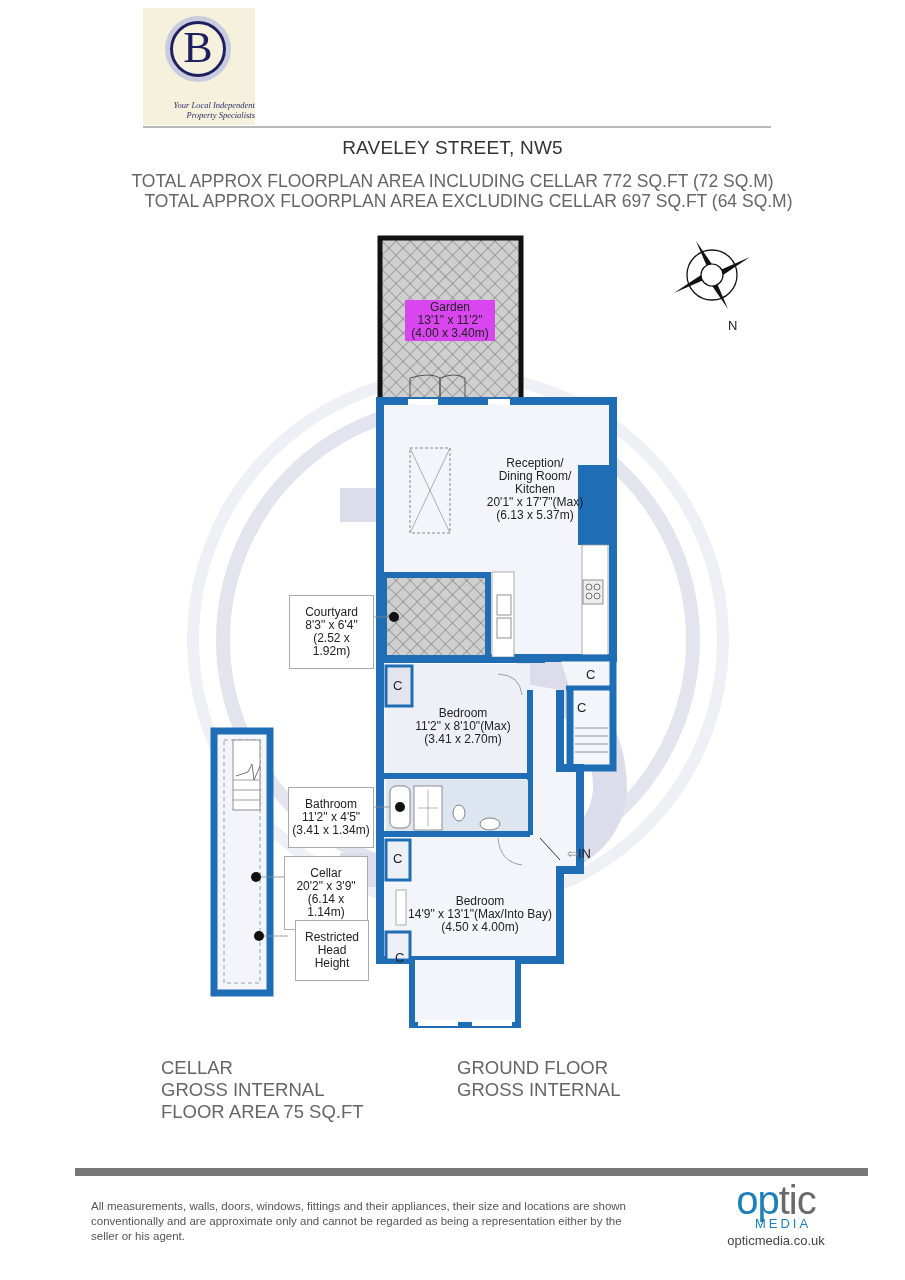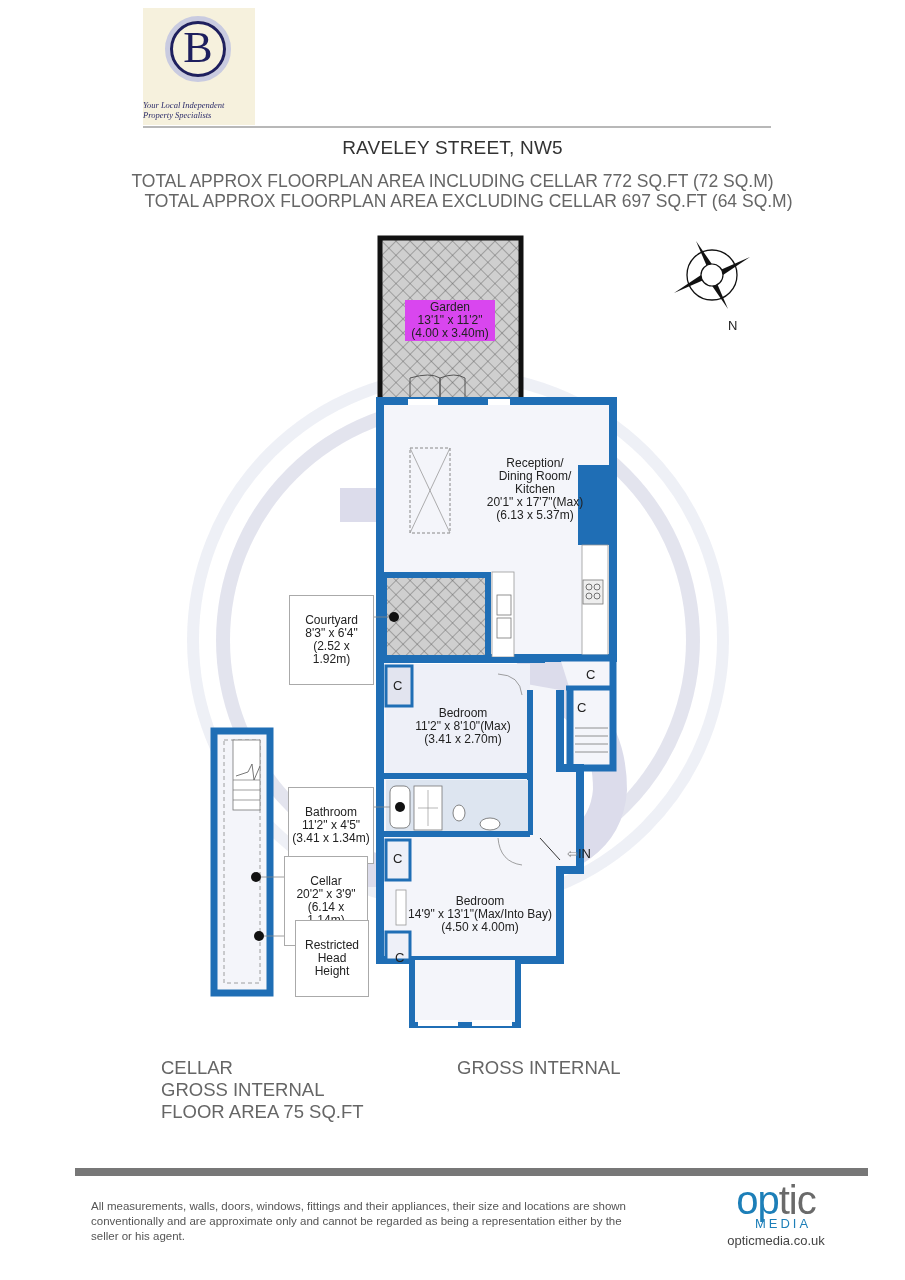--- a/index.html
+++ b/index.html
@@ -2,29 +2,29 @@
 <html><head>
 <meta charset="utf-8">
 <style>
   html,body{margin:0;padding:0;background:#fff;}
   body{width:905px;height:1280px;position:relative;overflow:hidden;font-family:"Liberation Sans",sans-serif;color:#555;}
   .abs{position:absolute;}
   #logo{left:143px;top:8px;width:112px;height:117px;background:#f6f1dd;}
   #logo .ring{position:absolute;left:22px;top:8px;width:66px;height:66px;border-radius:50%;border:5px solid #c9cbe0;box-sizing:border-box;}
   #logo .ring2{position:absolute;left:27px;top:13px;width:56px;height:56px;border-radius:50%;border:3px solid #1e1f5e;box-sizing:border-box;}
   #logo .letter{position:absolute;left:27px;top:15px;width:56px;text-align:center;font-family:"Liberation Serif",serif;font-size:44px;color:#1e1f5e;line-height:50px;}
-  #logo .tag{position:absolute;left:0;top:92px;width:112px;text-align:left;font-family:"Liberation Serif",serif;font-style:italic;font-size:8.5px;line-height:10px;color:#2c2c6a;}
+  #logo .tag{position:absolute;left:0;top:92px;width:112px;text-align:right;font-family:"Liberation Serif",serif;font-style:italic;font-size:8.5px;line-height:10px;color:#2c2c6a;}
   #top-rule{left:143px;top:126px;width:628px;height:2px;background:#b8b8b8;}
   #address{left:0;width:905px;top:137px;text-align:center;font-size:19px;color:#333;letter-spacing:0.2px;}
   .total{left:0;width:905px;text-align:center;font-size:17.5px;color:#666;}
   #total1{top:171px;}
   #total2{top:191px;padding-left:16px;}
   #plan{left:0;top:0;}
   .lbl{position:absolute;text-align:center;font-size:12px;line-height:13px;color:#222;}
-  .lblbox{position:absolute;text-align:center;font-size:12px;line-height:13px;color:#222;background:#fff;border:1px solid #aaa;padding:18px 3px;box-sizing:border-box;}
+  .lblbox{position:absolute;text-align:center;font-size:12px;line-height:13px;color:#222;background:#fff;border:1px solid #aaa;padding:10px 3px;box-sizing:border-box;}
   .cup{position:absolute;font-size:13px;color:#222;}
   .floorname{position:absolute;font-size:18.5px;line-height:22px;color:#666;}
   #bottom-rule{left:75px;top:1168px;width:793px;height:8px;background:#777;}
   #disclaimer{left:91px;top:1199px;width:560px;font-size:11.5px;line-height:15px;color:#555;}
   #optic{left:722px;top:1182px;width:108px;}
   #optic .word{font-size:40px;line-height:36px;color:#6a6a6a;letter-spacing:-1px;text-align:center;}
   #optic .word .o{color:#1d7fb8;}
   #optic .media{font-size:13px;color:#1d7fb8;text-align:center;letter-spacing:3px;line-height:12px;margin-left:14px;}
   #optic .url{font-size:13px;color:#444;text-align:center;margin-top:3px;}
 </style>
@@ -220,20 +220,21 @@
 <div class="abs" style="left:567px;top:846px;font-size:13px;color:#222;">
   <span style="color:#888;">⇦</span><span>IN</span>
 </div>
 
 <div class="floorname" style="left:161px;top:1057px;">
   <div>CELLAR</div>
   <div>GROSS INTERNAL</div>
   <div>FLOOR AREA 75 SQ.FT</div>
 </div>
 <div class="floorname" style="left:457px;top:1057px;">
+  <div>GROUND FLOOR</div>
   <div>GROSS INTERNAL</div>
 </div>
 
 <div id="bottom-rule" class="abs"></div>
 <div id="disclaimer" class="abs">All measurements, walls, doors, windows, fittings and their appliances, their size and locations are shown conventionally and are approximate only and cannot be regarded as being a representation either by the seller or his agent.</div>
 <div id="optic" class="abs">
   <div class="word"><span class="o">op</span><span>tic</span></div>
   <div class="media">MEDIA</div>
   <div class="url">opticmedia.co.uk</div>
 </div>

